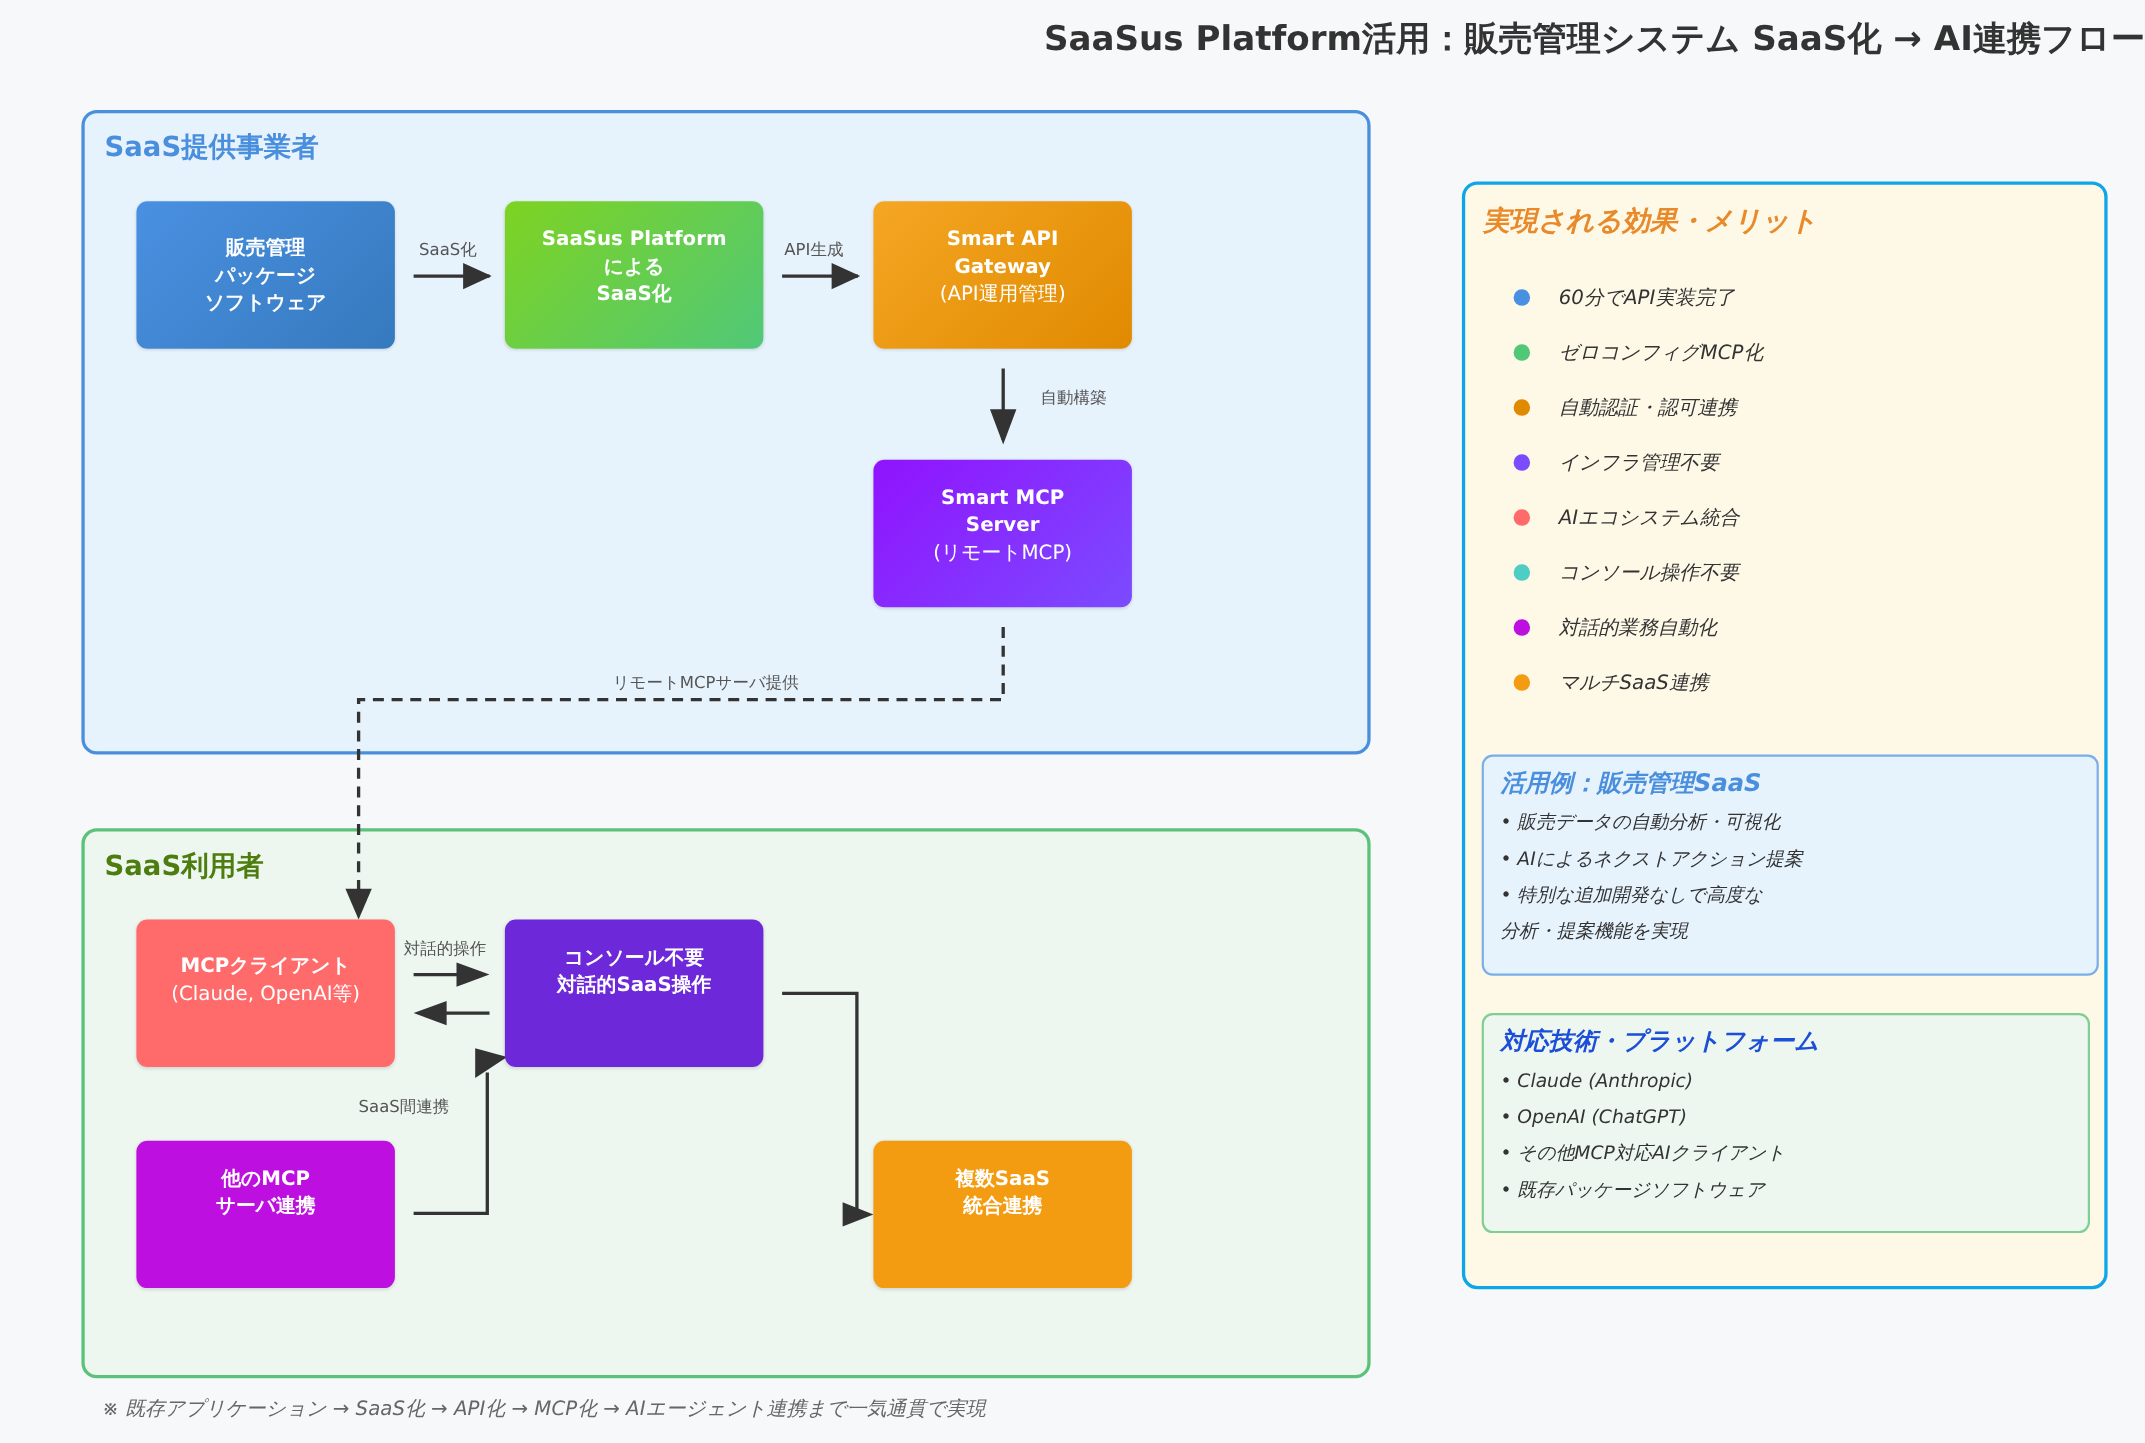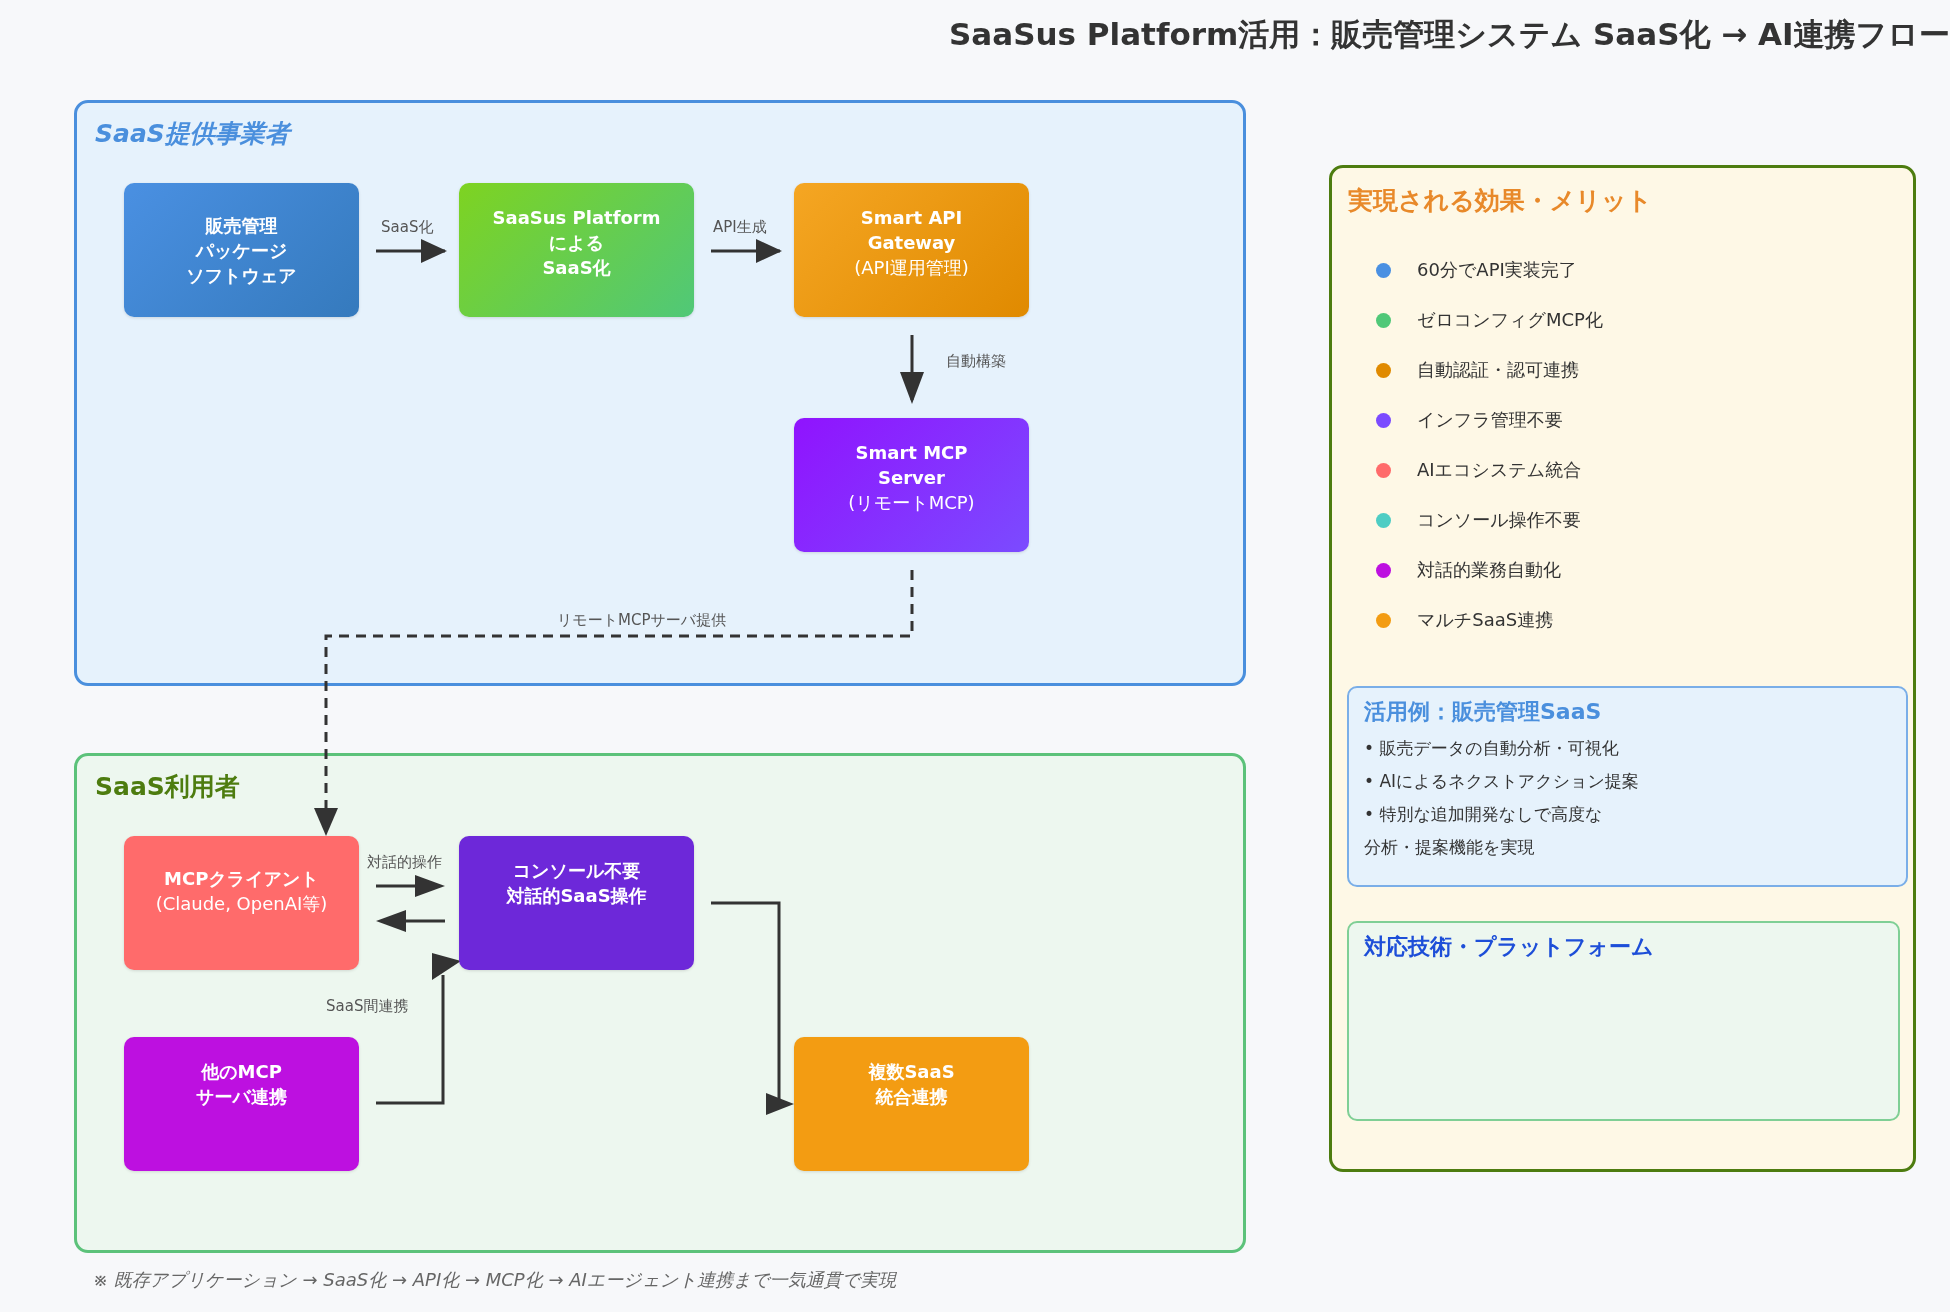--- a/index.html
+++ b/index.html
@@ -2,23 +2,23 @@
 <html><head>
 <meta charset="utf-8">
 <style>
   html, body { margin:0; padding:0; }
   body { width:1950px; height:1312px; background:#f7f8fa; position:relative; overflow:hidden;
          font-family:"DejaVu Sans","Liberation Sans",sans-serif; color:#333; }
   .title { position:absolute; left:0; width:1950px; top:14px; text-align:right; font-size:31px; font-weight:bold; color:#333; }
   .panel { position:absolute; border-radius:14px; box-sizing:border-box; }
   .panel-provider { left:74px; top:100px; width:1172px; height:586px; background:#e6f2fc; border:3px solid #4a8fdd; }
   .panel-user { left:74px; top:753px; width:1172px; height:500px; background:#edf7ef; border:3px solid #5cc27a; }
-  .panel-merit { left:1329px; top:165px; width:587px; height:1007px; background:#fef8e6; border:3px solid #4d7c0f; }
+  .panel-merit { left:1329px; top:165px; width:587px; height:1007px; background:#fef8e6; border:3px solid #0ea5e9;font-style:italic; }
   .panel-title { position:absolute; left:18px; top:14px; font-size:25px; font-weight:bold; }
-  .panel-provider .panel-title { color:#4a8fdd;font-style:italic; }
+  .panel-provider .panel-title { color:#4a8fdd; }
   .panel-user .panel-title { color:#4d7c0f; }
   .panel-merit .panel-title { color:#e8892a; top:16px; left:16px; }
   .box { position:absolute; width:235px; height:134px; border-radius:10px; color:#fff; text-align:center;
          box-sizing:border-box; padding-top:28px; font-size:18px; font-weight:bold; line-height:25px; box-shadow:0 1px 3px rgba(0,0,0,0.12); }
   .box .l { display:block; }
   .box .sub { font-weight:normal; }
   .b-sales { left:124px; top:183px; background:linear-gradient(135deg,#4a90e2,#357abd); padding-top:30px; }
   .b-saasus { left:459px; top:183px; background:linear-gradient(135deg,#7ed321,#50c878); padding-top:22px; }
   .b-gateway { left:794px; top:183px; background:linear-gradient(135deg,#f5a623,#e08a00); padding-top:22px; }
   .b-mcpserver { left:794px; top:418px; background:linear-gradient(135deg,#9013fe,#7b4bff); padding-top:22px; }
@@ -168,16 +168,22 @@
     <div class="sub-lines">
       <div>• 販売データの自動分析・可視化</div>
       <div>• AIによるネクストアクション提案</div>
       <div>• 特別な追加開発なしで高度な</div>
       <div>分析・提案機能を実現</div>
     </div>
   </div>
 
   <div class="subbox sub-tech">
     <div class="sub-title">対応技術・プラットフォーム</div>
+    <div class="sub-lines">
+      <div>• Claude (Anthropic)</div>
+      <div>• OpenAI (ChatGPT)</div>
+      <div>• その他MCP対応AIクライアント</div>
+      <div>• 既存パッケージソフトウェア</div>
+    </div>
   </div>
 </div>
 
 <div class="footnote">※ 既存アプリケーション → SaaS化 → API化 → MCP化 → AIエージェント連携まで一気通貫で実現</div>
 
 </body></html>

